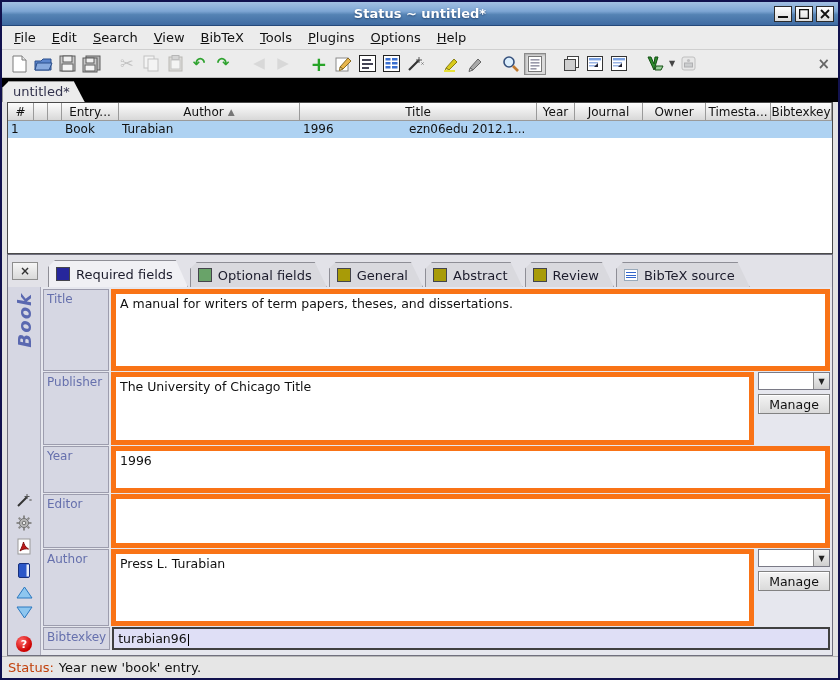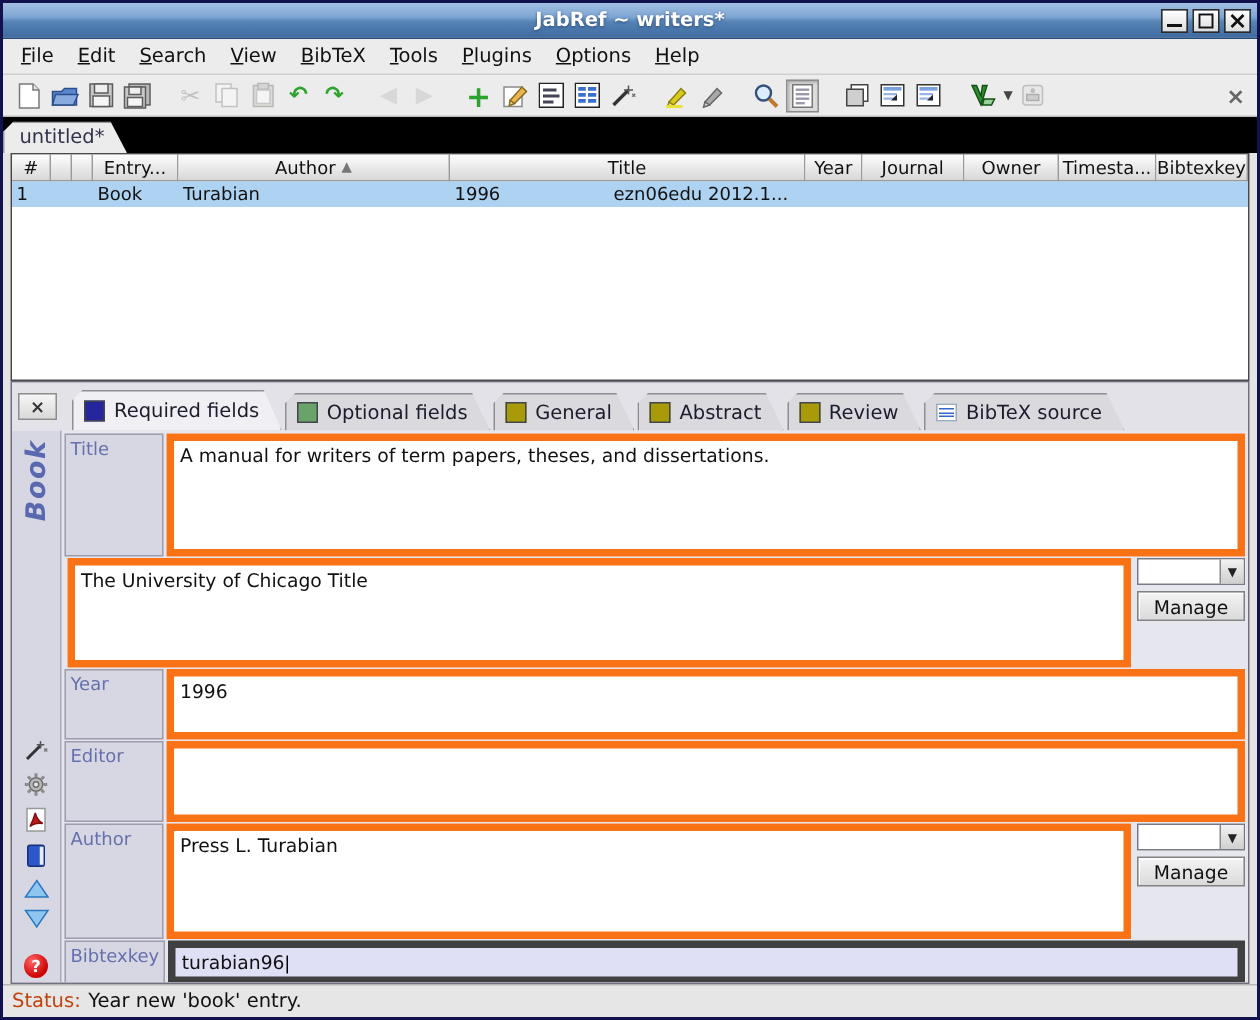--- a/index.html
+++ b/index.html
@@ -126,37 +126,37 @@
   .fside { flex:0 0 72px; margin-left:4px; display:flex; flex-direction:column; align-items:stretch; }
   .combo { height:18px; background:#fff; border:1px solid #7a7a86; display:flex; }
   .combo .cfield { flex:1; }
   .combo .cbtn { flex:0 0 16px; background:linear-gradient(#f2f2f2,#cfcfcf); border-left:1px solid #8a8a8a;
                  display:flex; align-items:center; justify-content:center; font-size:8px; color:#222; }
   .managebtn {
     margin-top:4px; height:20px; background:linear-gradient(#f4f4f4,#dadada); border:1px solid #828282;
     box-shadow:inset 1px 1px 0 #fff; font-size:12.5px; display:flex; align-items:center; justify-content:center;
     color:#111;
   }
-  .keyrow .fvalue { background:#dfdff6; border:5px solid #404040; white-space:nowrap; }
+  .keyrow .fvalue { background:#dfdff6; border:2px solid #404040; white-space:nowrap; }
   .caret { display:inline-block; width:1px; height:12px; background:#000; vertical-align:text-bottom; margin-left:1px; }
   
   .statusbar {
     flex:0 0 22px; border-top:1px solid #b5b5b5; background:#e6e6e6;
     display:flex; align-items:center; padding:0 6px; gap:5px; font-size:13px;
   }
   .statusprefix { color:#c2410c; }
   svg { display:block; }
 </style>
 </head>
 <body>
 
 <div class="window">
 
   <div class="titlebar">
-    <div class="title">JabRef ~ writers*</div>
+    <div class="title">Status ~ untitled*</div>
     <div class="winbtns">
       <div class="winbtn">
         <svg width="10" height="10">
             <rect x="0" y="7" width="10" height="2" fill="#111"></rect>
           </svg>
       </div>
       <div class="winbtn">
         <svg width="10" height="10">
             <rect x="0.5" y="0.5" width="9" height="9" fill="none" stroke="#111" stroke-width="1.6"></rect>
           </svg>
@@ -476,20 +476,21 @@
           </div>
         </div>
       </div>
 
       <div class="fields">
         <div class="frow" style="flex:0 0 82px">
           <div class="flabel">Title</div>
           <div class="fvalue">A manual for writers of term papers, theses, and dissertations.</div>
         </div>
         <div class="frow" style="flex:0 0 73px">
+          <div class="flabel">Publisher</div>
           <div class="fvalue">The University of Chicago Title</div>
           <div class="fside">
             <div class="combo">
               <span class="cfield"></span>
               <span class="cbtn">
                   <span>▼</span>
                 </span>
             </div>
             <div class="managebtn">Manage</div>
           </div>

